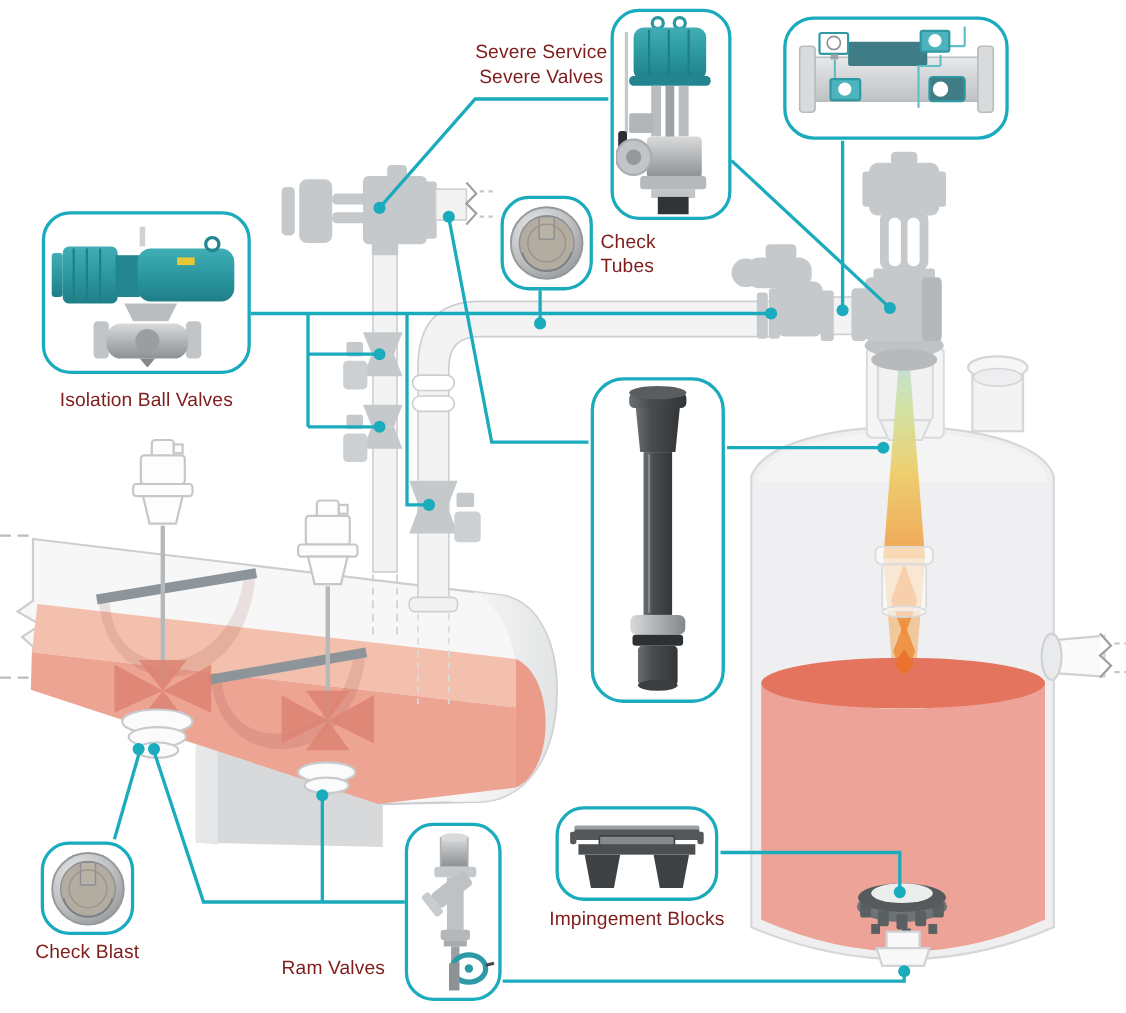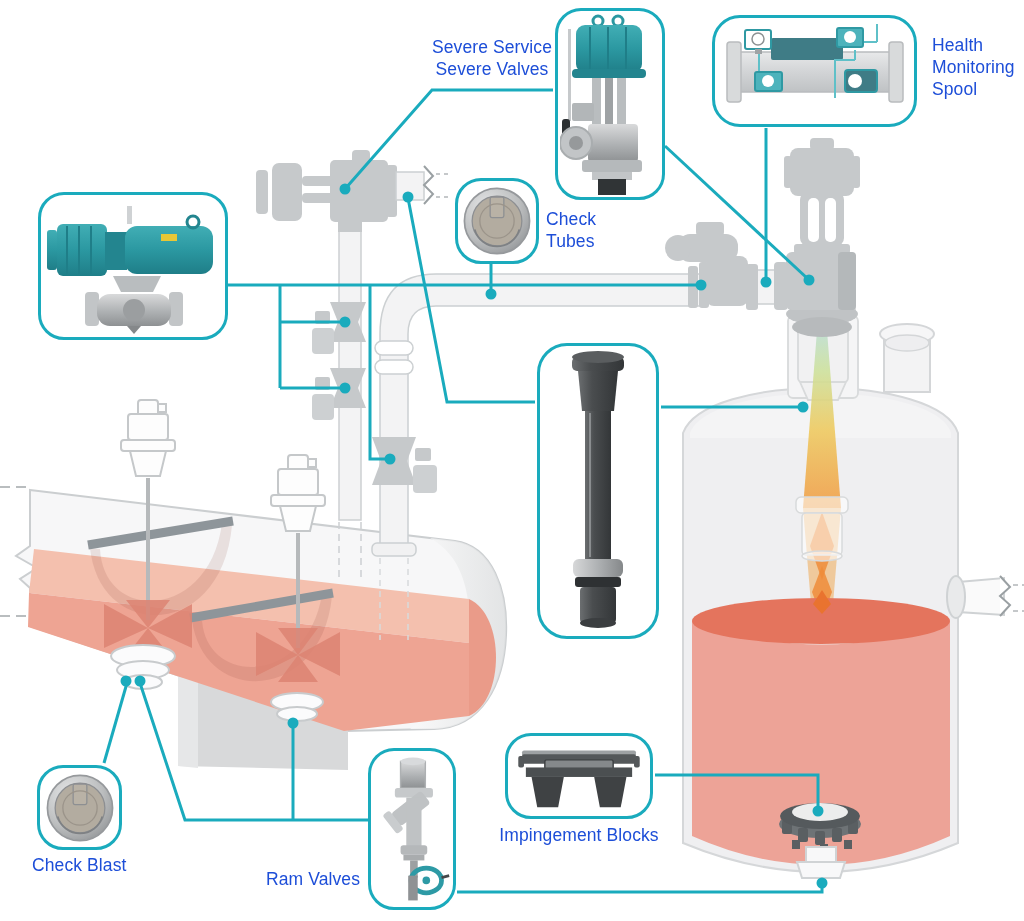--- a/index.html
+++ b/index.html
@@ -6,24 +6,24 @@
   .stage{
     position:relative;width:1024px;height:921px;background:#ffffff;overflow:hidden;
     font-family:"Liberation Sans", sans-serif;
   }
   .stage svg.base{position:absolute;left:0;top:0;}
   .callout{
     position:absolute;background:#ffffff;border:3px solid #1aabbd;border-radius:26px;
     box-sizing:border-box;display:flex;align-items:center;justify-content:center;
   }
   .lbl{
-    position:absolute;color:#1d4ed8;font-size:17.5px;line-height:1.26;letter-spacing:.1px;
+    position:absolute;color:#7f1d1d;font-size:17.5px;line-height:1.26;letter-spacing:.1px;
     font-weight:400;
   }
-  .tc{text-align:center;} .tr{text-align:right;}
+  .tc{text-align:center;} .tr{}
 </style>
 </head>
 <body>
 
 <div class="stage">
 
 <svg class="base" width="1024" height="921" viewBox="0 0 1024 921">
   <defs>
     <linearGradient id="flameGrad" x1="0" y1="318" x2="0" y2="612" gradientUnits="userSpaceOnUse">
       <stop offset="0" stop-color="#b7dde2"></stop>
@@ -440,31 +440,27 @@
     <rect x="34" y="14" width="16" height="24" rx="2" fill="#b9b2a6" stroke="#8d8f92" stroke-width="1.5"></rect>
     <circle cx="42" cy="42" r="20" fill="none" stroke="#9b948a" stroke-width="1.5"></circle>
   </svg>
 </div>
 
 <div class="lbl tc" style="left:428px;top:36px;width:128px;">
   <div>Severe Service</div>
   <div>Severe Valves</div>
 </div>
 
-<div class="lbl" style="left:932px;top:34px;width:92px;">
-  <div>Health</div>
-  <div>Monitoring</div>
-  <div>Spool</div>
-</div>
 
 <div class="lbl" style="left:546px;top:208px;width:70px;">
   <div>Check</div>
   <div>Tubes</div>
 </div>
 
+<div class="lbl tc" style="left:30px;top:352px;width:206px;">Isolation Ball Valves</div>
 
 
 <div class="lbl tc" style="left:495px;top:824px;width:168px;">Impingement Blocks</div>
 
 <div class="lbl tr" style="left:256px;top:868px;width:104px;">Ram Valves</div>
 
 <div class="lbl" style="left:32px;top:854px;width:120px;">Check Blast</div>
 
 </div>
 

